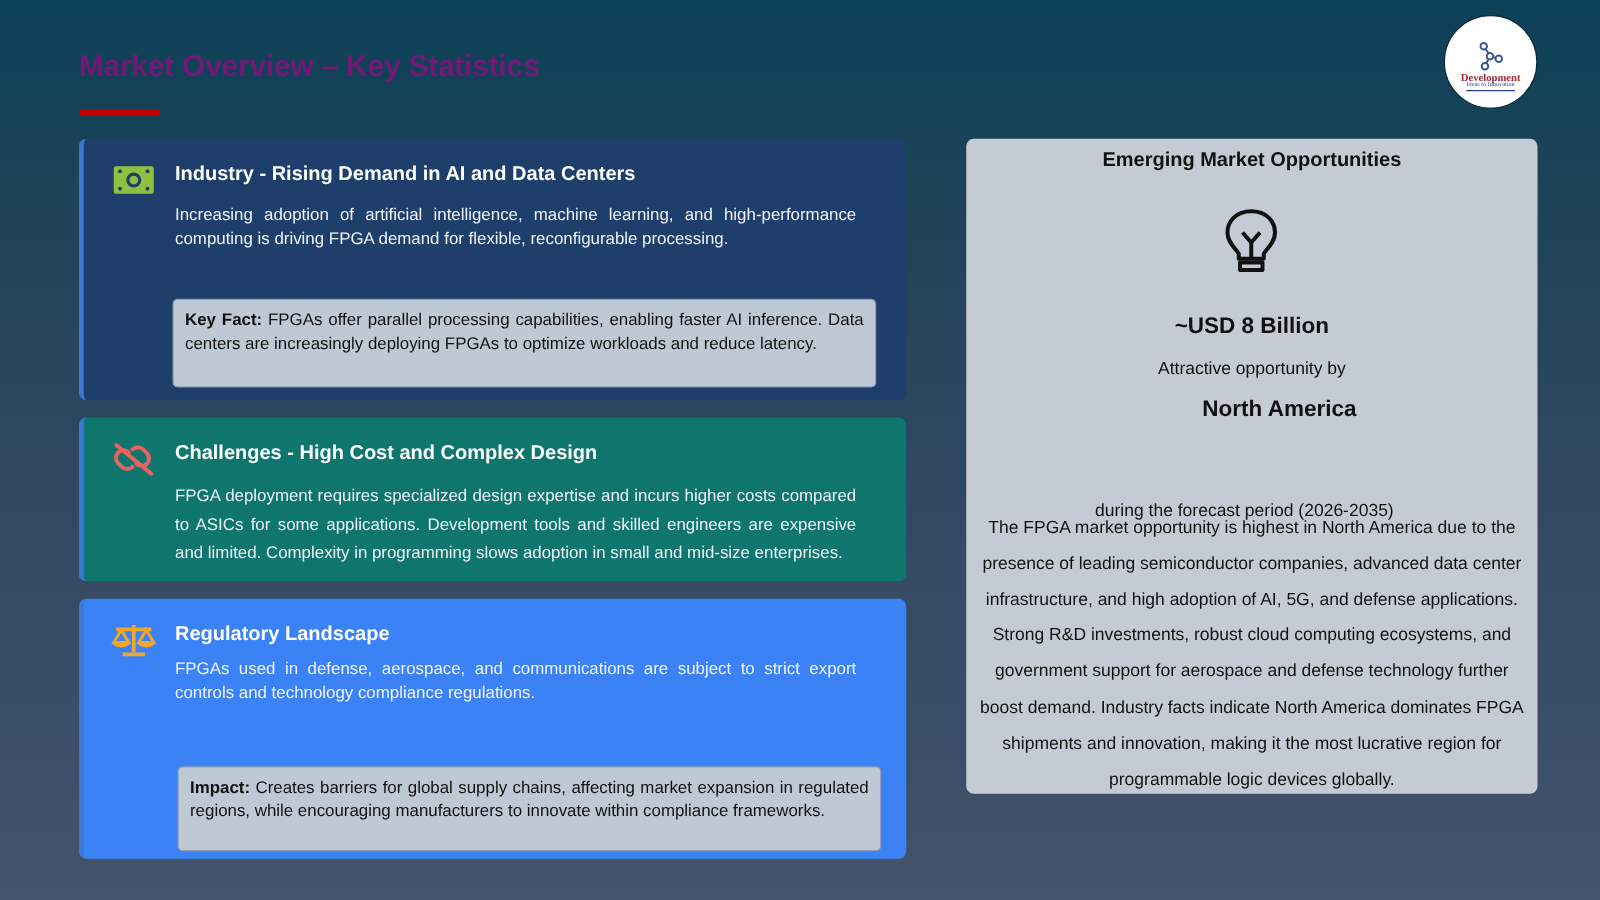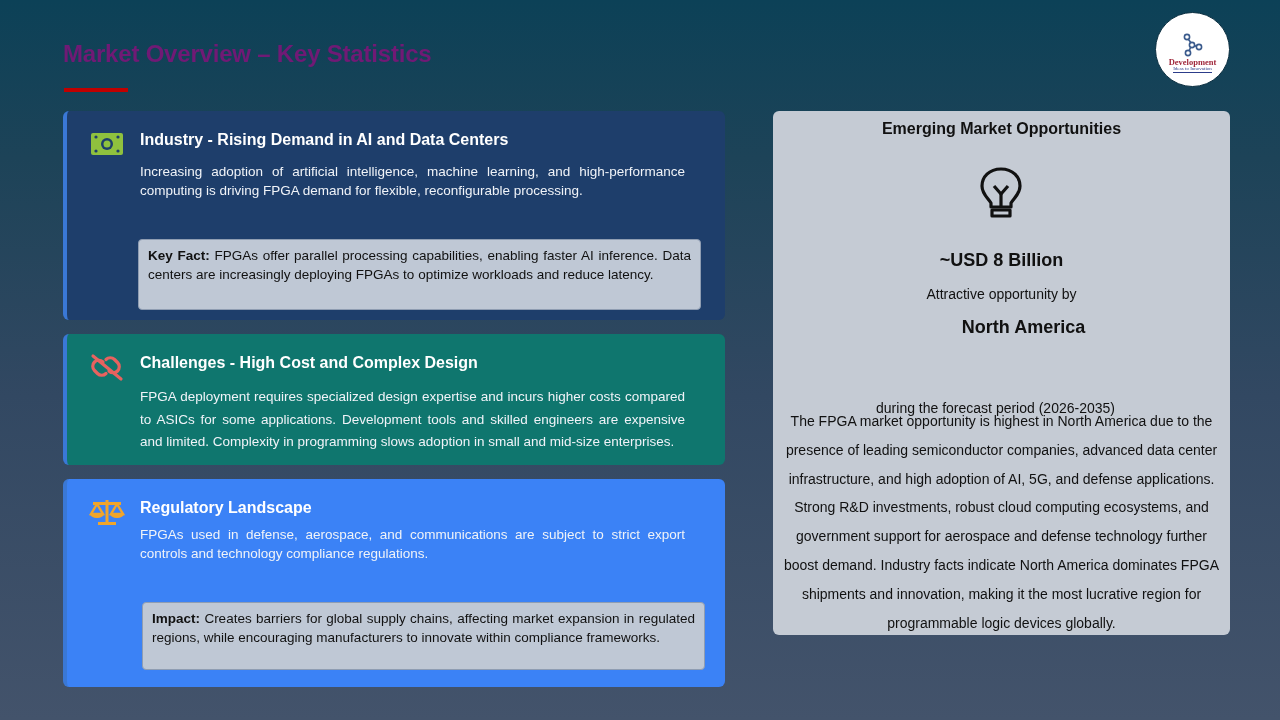--- a/index.html
+++ b/index.html
@@ -57,21 +57,21 @@
     .c2 .card-body { top: 40px; line-height: 22.5px; margin-top: 12px; }
     .c3 .card-body { top: 46px; }
 
     .fact-box {
       position: absolute;
       background: #bfc8d5; border: 1px solid #8f9db2; border-radius: 4px;
       color: #111111; font-size: 13.5px; line-height: 19px; text-align: justify;
       padding: 6px 9px;
     }
     .c1 .fact-box { left: 71px; top: 128px; width: 563px; height: 71px; }
-    .c3 .fact-box { left: 75px; top: 123px; width: 563px; height: 68px; }
+    .c3 .fact-box { left: 75px; top: 134px; width: 563px; height: 68px; }
     .fact-label { font-weight: bold; }
 
     .opp-panel {
       position: absolute; left: 773px; top: 111px; width: 457px; height: 524px;
       background: #c5cbd4; border-radius: 6px; color: #111111; text-align: center;
     }
     .opp-title { position: absolute; left: 0; right: 0; top: 9px; font-size: 16px; font-weight: bold; }
     .opp-bulb { position: absolute; left: 204px; top: 54px; width: 48px; height: 56px; }
     .opp-value { position: absolute; left: 0; right: 0; top: 139px; font-size: 18px; font-weight: bold; }
     .opp-sub1 { position: absolute; left: 0; right: 0; top: 175px; font-size: 14px; }

